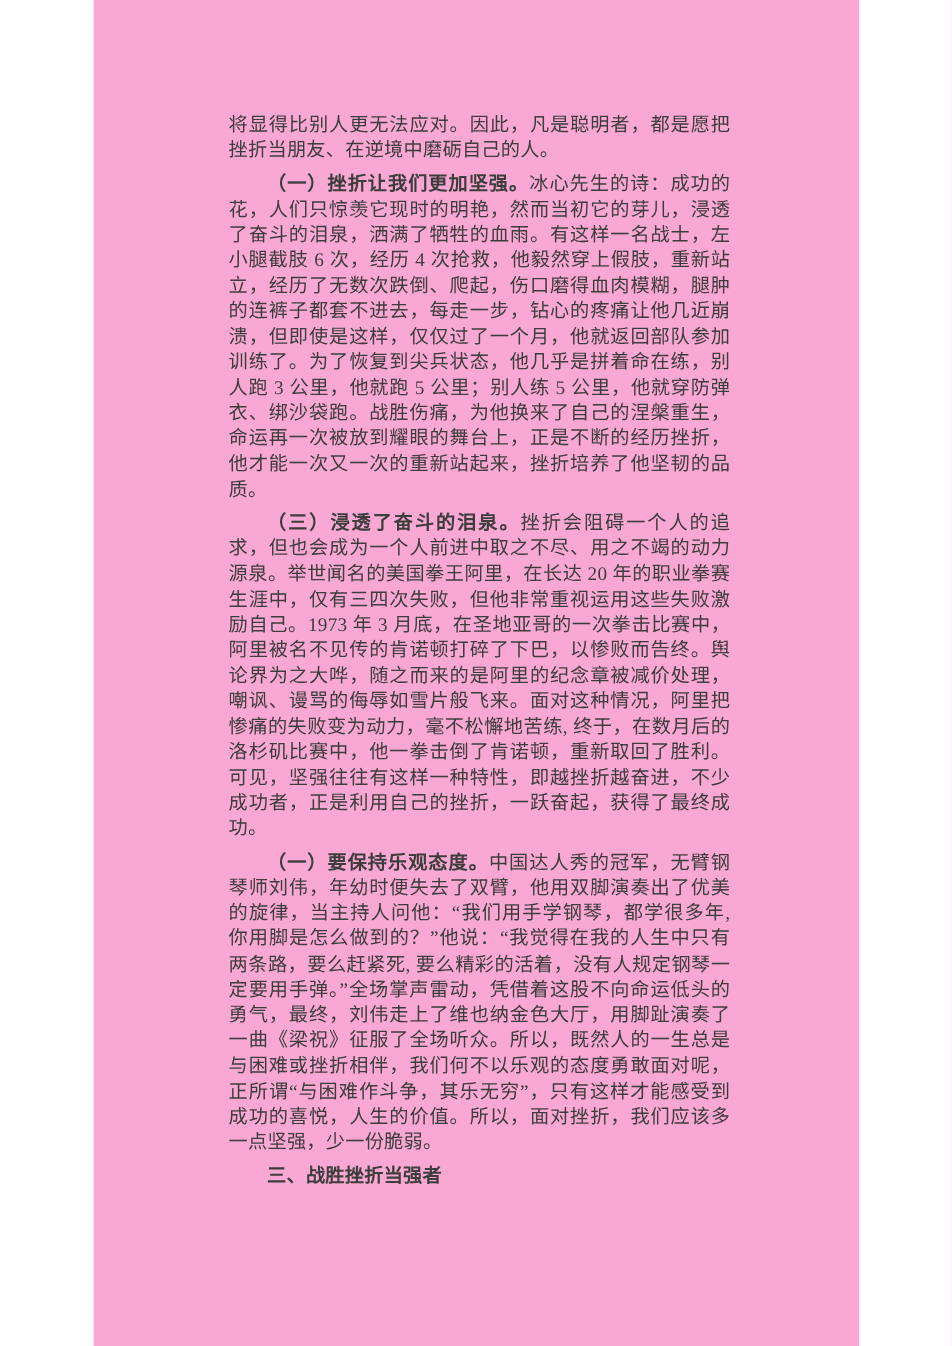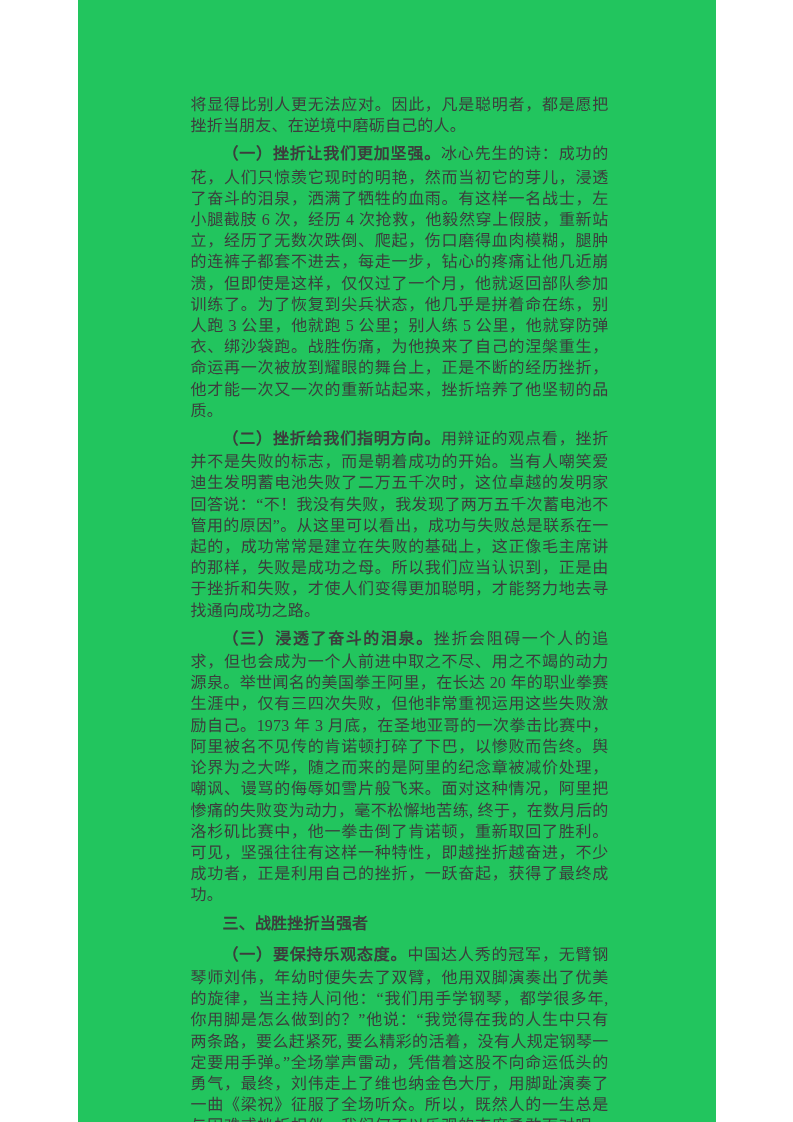--- a/index.html
+++ b/index.html
@@ -5,59 +5,57 @@
   html, body {
     margin: 0;
     padding: 0;
     background: #ffffff;
   }
   .page {
     position: relative;
     width: 638px;
     height: 1122px;
     margin: 0 auto;
-    background: #22c55e;
+    background: #f9a8d4;
     box-sizing: border-box;
     padding: 94px 107px 40px 113px;
     overflow: hidden;
     font-family: "Liberation Serif", "DejaVu Serif", serif;
     font-size: 16px;
     line-height: 21.2px;
     color: #3d3d3d;
     text-align: justify;
     letter-spacing: 0.2px;
   }
   .para {
     margin: 0 0 7px 0;
     text-indent: 2em;
   }
   .para.no-indent {
     text-indent: 0;
   }
   .para .lead {
     font-weight: bold;
-    font-family: Liberation Mono, monospace;
   }
   .para.heading {
     font-weight: bold;
     margin-top: 3px;
     margin-bottom: 10px;
   }
 </style>
 </head>
 <body>
 
 <div class="page">
 
   <p class="para no-indent"><span>将显得比别人更无法应对。因此，凡是聪明者，都是愿把挫折当朋友、在逆境中磨砺自己的人。</span></p>
 
   <p class="para"><span class="lead">（一）挫折让我们更加坚强。</span><span>冰心先生的诗：成功的花，人们只惊羡它现时的明艳，然而当初它的芽儿，浸透了奋斗的泪泉，洒满了牺牲的血雨。有这样一名战士，左小腿截肢 6 次，经历 4 次抢救，他毅然穿上假肢，重新站立，经历了无数次跌倒、爬起，伤口磨得血肉模糊，腿肿的连裤子都套不进去，每走一步，钻心的疼痛让他几近崩溃，但即使是这样，仅仅过了一个月，他就返回部队参加训练了。为了恢复到尖兵状态，他几乎是拼着命在练，别人跑 3 公里，他就跑 5 公里；别人练 5 公里，他就穿防弹衣、绑沙袋跑。战胜伤痛，为他换来了自己的涅槃重生，命运再一次被放到耀眼的舞台上，正是不断的经历挫折，他才能一次又一次的重新站起来，挫折培养了他坚韧的品质。</span></p>
 
-  <p class="para"><span class="lead">（二）挫折给我们指明方向。</span><span>用辩证的观点看，挫折并不是失败的标志，而是朝着成功的开始。当有人嘲笑爱迪生发明蓄电池失败了二万五千次时，这位卓越的发明家回答说：“不！我没有失败，我发现了两万五千次蓄电池不管用的原因”。从这里可以看出，成功与失败总是联系在一起的，成功常常是建立在失败的基础上，这正像毛主席讲的那样，失败是成功之母。所以我们应当认识到，正是由于挫折和失败，才使人们变得更加聪明，才能努力地去寻找通向成功之路。</span></p>
 
   <p class="para"><span class="lead">（三）浸透了奋斗的泪泉。</span><span>挫折会阻碍一个人的追求，但也会成为一个人前进中取之不尽、用之不竭的动力源泉。举世闻名的美国拳王阿里，在长达 20 年的职业拳赛生涯中，仅有三四次失败，但他非常重视运用这些失败激励自己。1973 年 3 月底，在圣地亚哥的一次拳击比赛中，阿里被名不见传的肯诺顿打碎了下巴，以惨败而告终。舆论界为之大哗，随之而来的是阿里的纪念章被减价处理，嘲讽、谩骂的侮辱如雪片般飞来。面对这种情况，阿里把惨痛的失败变为动力，毫不松懈地苦练, 终于，在数月后的洛杉矶比赛中，他一拳击倒了肯诺顿，重新取回了胜利。可见，坚强往往有这样一种特性，即越挫折越奋进，不少成功者，正是利用自己的挫折，一跃奋起，获得了最终成功。</span></p>
 
+  <p class="para"><span class="lead">（一）要保持乐观态度。</span><span>中国达人秀的冠军，无臂钢琴师刘伟，年幼时便失去了双臂，他用双脚演奏出了优美的旋律，当主持人问他：“我们用手学钢琴，都学很多年, 你用脚是怎么做到的？”他说：“我觉得在我的人生中只有两条路，要么赶紧死, 要么精彩的活着，没有人规定钢琴一定要用手弹。”全场掌声雷动，凭借着这股不向命运低头的勇气，最终，刘伟走上了维也纳金色大厅，用脚趾演奏了一曲《梁祝》征服了全场听众。所以，既然人的一生总是与困难或挫折相伴，我们何不以乐观的态度勇敢面对呢，正所谓“与困难作斗争，其乐无穷”，只有这样才能感受到成功的喜悦，人生的价值。所以，面对挫折，我们应该多一点坚强，少一份脆弱。</span></p>
+
   <p class="para heading"><span>三、战胜挫折当强者</span></p>
-
-  <p class="para"><span class="lead">（一）要保持乐观态度。</span><span>中国达人秀的冠军，无臂钢琴师刘伟，年幼时便失去了双臂，他用双脚演奏出了优美的旋律，当主持人问他：“我们用手学钢琴，都学很多年, 你用脚是怎么做到的？”他说：“我觉得在我的人生中只有两条路，要么赶紧死, 要么精彩的活着，没有人规定钢琴一定要用手弹。”全场掌声雷动，凭借着这股不向命运低头的勇气，最终，刘伟走上了维也纳金色大厅，用脚趾演奏了一曲《梁祝》征服了全场听众。所以，既然人的一生总是与困难或挫折相伴，我们何不以乐观的态度勇敢面对呢，正所谓“与困难作斗争，其乐无穷”，只有这样才能感受到成功的喜悦，人生的价值。所以，面对挫折，我们应该多一点坚强，少一份脆弱。</span></p>
 
 
 </div>
 
 </body></html>

